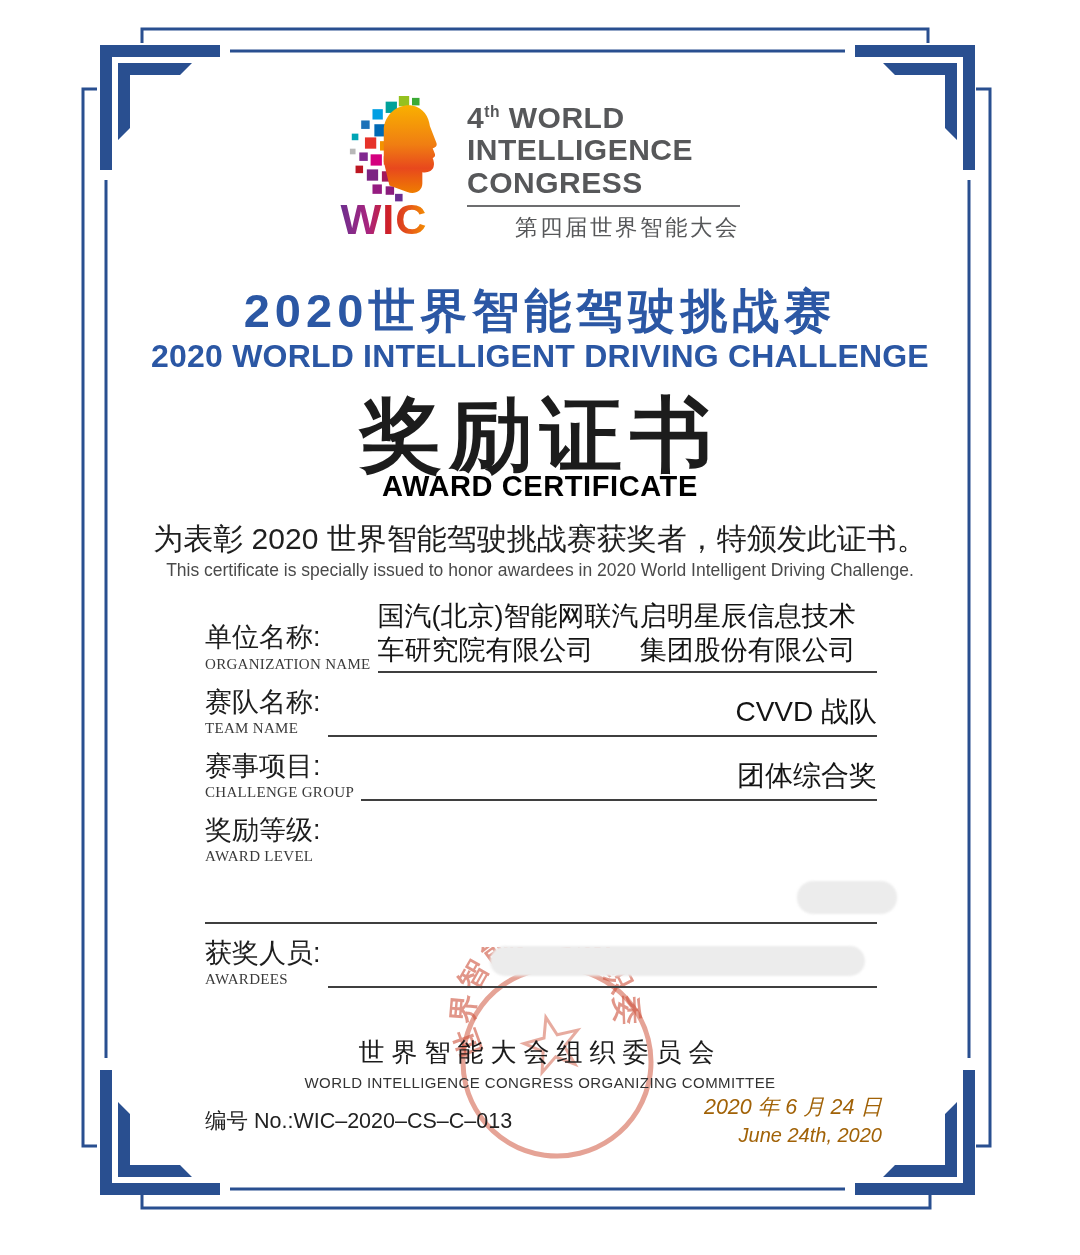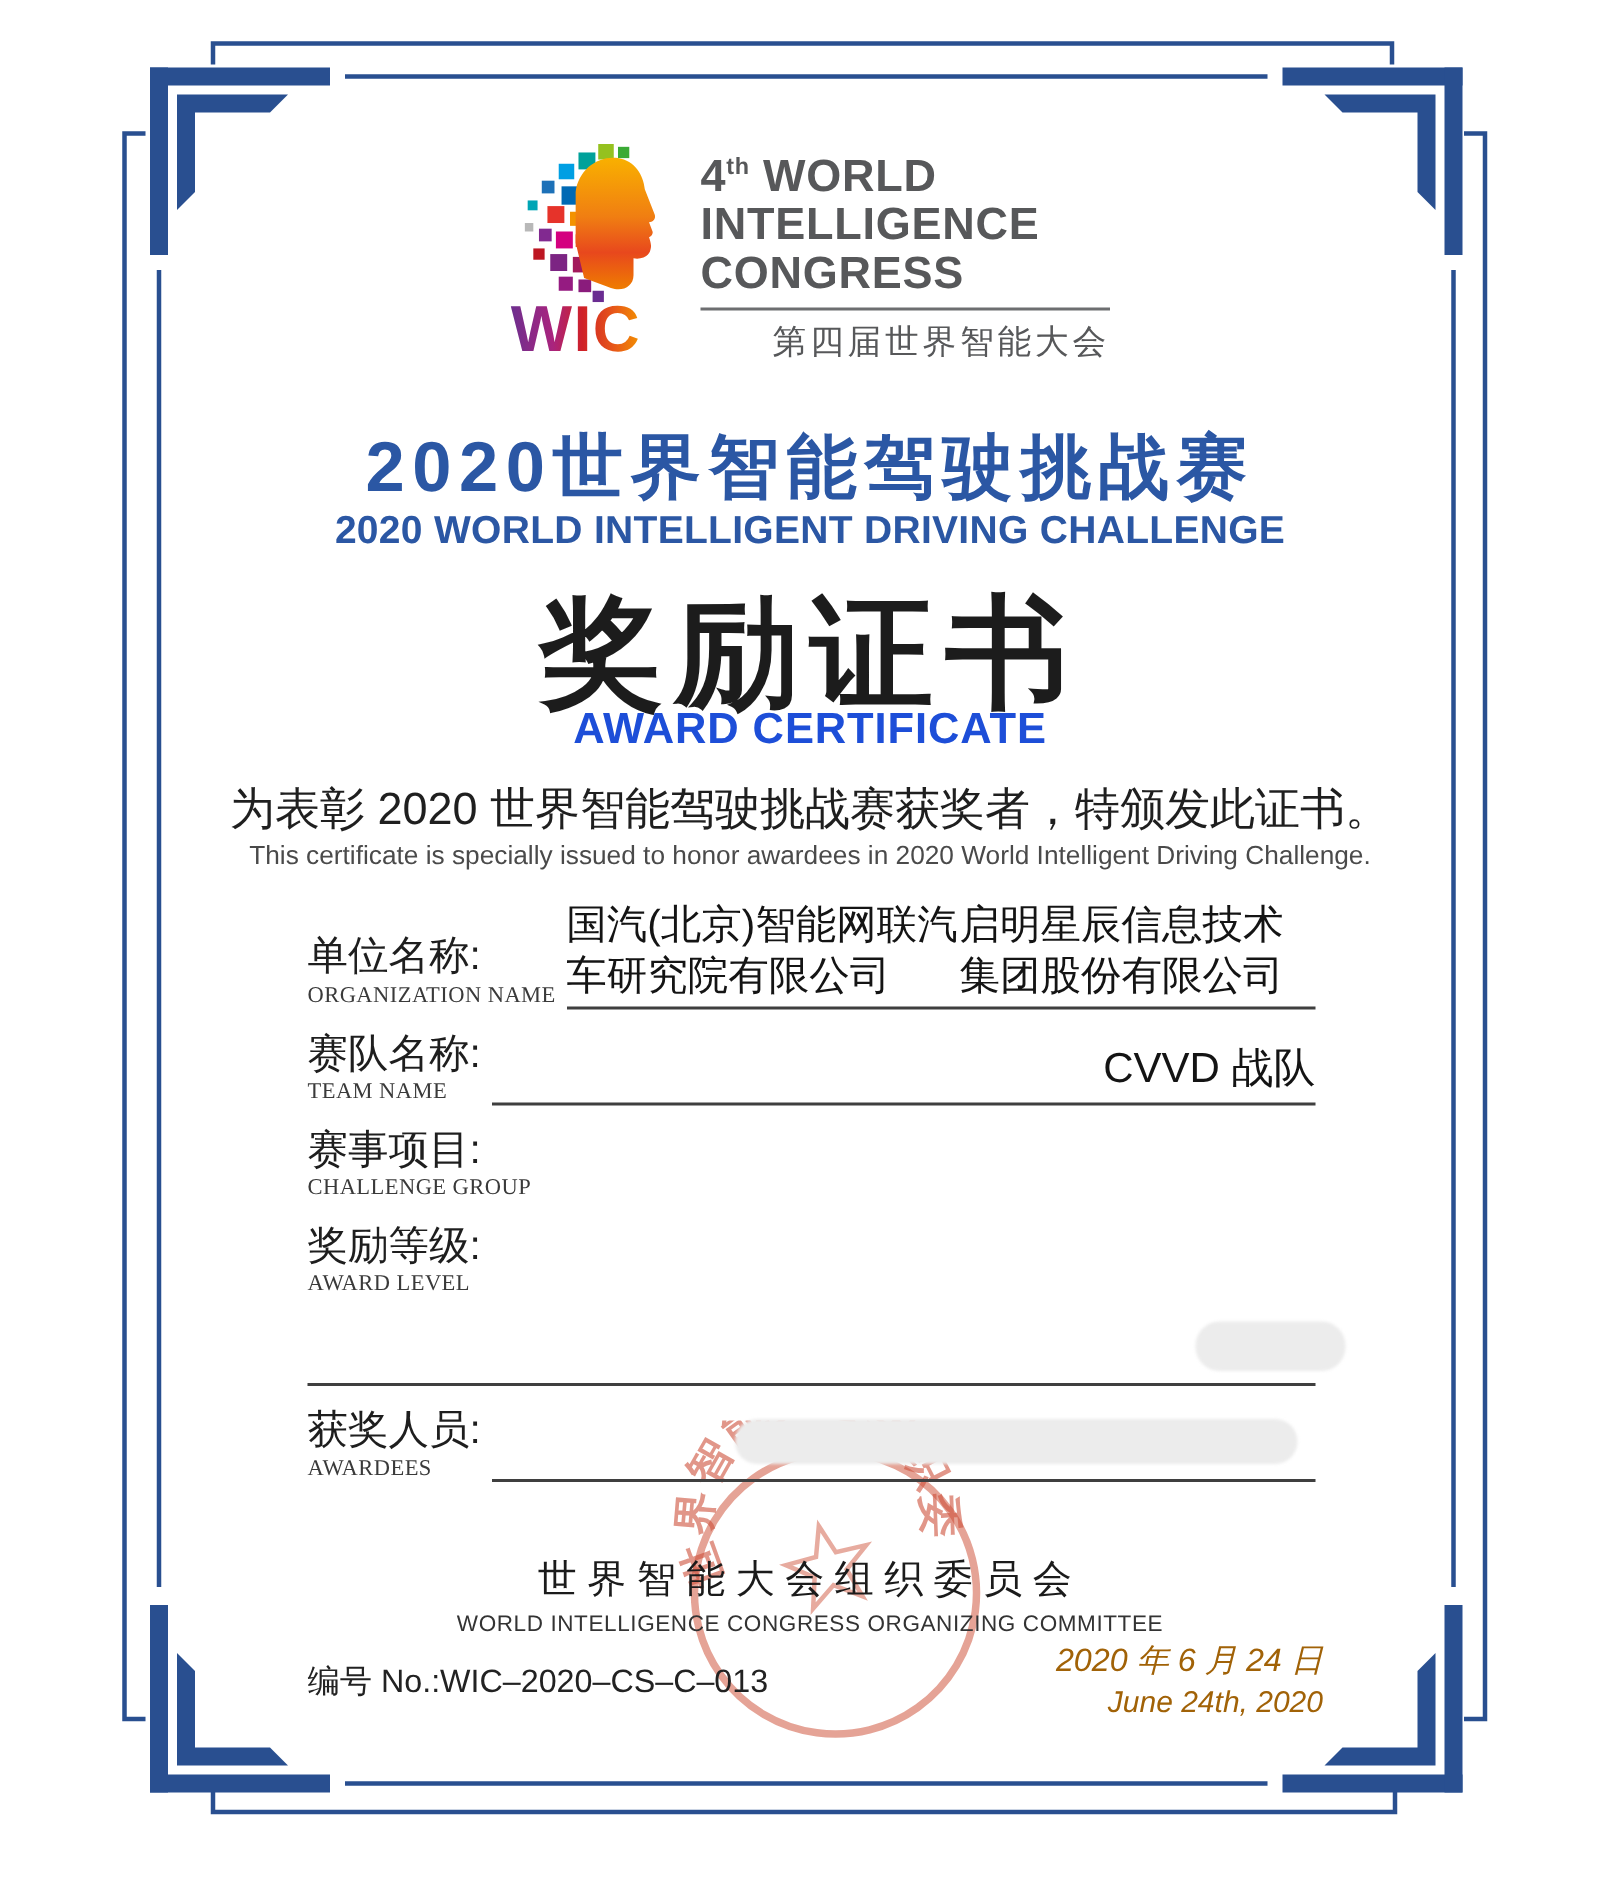--- a/index.html
+++ b/index.html
@@ -18,23 +18,23 @@
   .logo-block { top:96px; left:50%; transform:translateX(-50%); display:flex; gap:15px; align-items:flex-start; }
   .logo-left svg { display:block; }
   .logo-text { color:#57585a; margin-top:6px; }
   .logo-line { font-size:30px; font-weight:bold; line-height:1.08; letter-spacing:0.5px; white-space:nowrap; }
   .logo-line sup { font-size:0.52em; }
   .logo-divider { height:2px; background:#6d6e70; margin:6px 0 5px 0; }
   .logo-cn { font-size:22.5px; letter-spacing:2.5px; font-weight:500; white-space:nowrap;margin-left:48px; }
 
   
   .event-title   { top:280px; color:#2b57a4; font-size:47px; font-weight:bold; letter-spacing:5px; }
-  .event-sub     { top:338px; color:#2b57a4; font-size:26px; font-weight:bold; letter-spacing:0.2px; }
+  .event-sub     { top:338px; color:#2b57a4; font-size:32px; font-weight:bold; letter-spacing:0.2px; }
   .cert-title    { top:381px; color:#1c1c1c; font-size:82px; font-weight:800; letter-spacing:8px; }
-  .cert-sub      { top:470px; color:#1d4ed8; font-size:29px; font-weight:bold; letter-spacing:0.6px; }
+  .cert-sub      { top:470px; color:#000000; font-size:29px; font-weight:bold; letter-spacing:0.6px; }
   .stmt-cn       { top:519px; color:#1f1f1f; font-size:30px; }
   .stmt-en       { top:560px; color:#4a4a4a; font-size:17.5px; }
 
   
   .fields { left:205px; top:600px; width:672px; }
   .field-row { display:flex; align-items:flex-end; margin-bottom:14px; }
   .f-label { flex:none; padding-right:7px; }
   .l-zh { font-size:27px; color:#1e1e1e; line-height:1.15; font-weight:500; white-space:nowrap; }
   .l-en { font-size:15px; color:#3a3a3a; letter-spacing:0.3px; margin-top:2px; white-space:nowrap;font-family:Liberation Serif, serif; }
   .f-value {
@@ -186,20 +186,23 @@
     <div class="f-value">
       <div class="v-text">CVVD 战队</div>
     </div>
   </div>
 
   <div class="field-row">
     <div class="f-label">
       <div class="l-zh">赛事项目:</div>
       <div class="l-en">CHALLENGE GROUP</div>
     </div>
+    <div class="f-value">
+      <div class="v-text">团体综合奖</div>
+    </div>
   </div>
 
   <div class="field-row">
     <div class="f-label">
       <div class="l-zh">奖励等级:</div>
       <div class="l-en">AWARD LEVEL</div>
     </div>
   </div>
 
   <div class="field-row">

